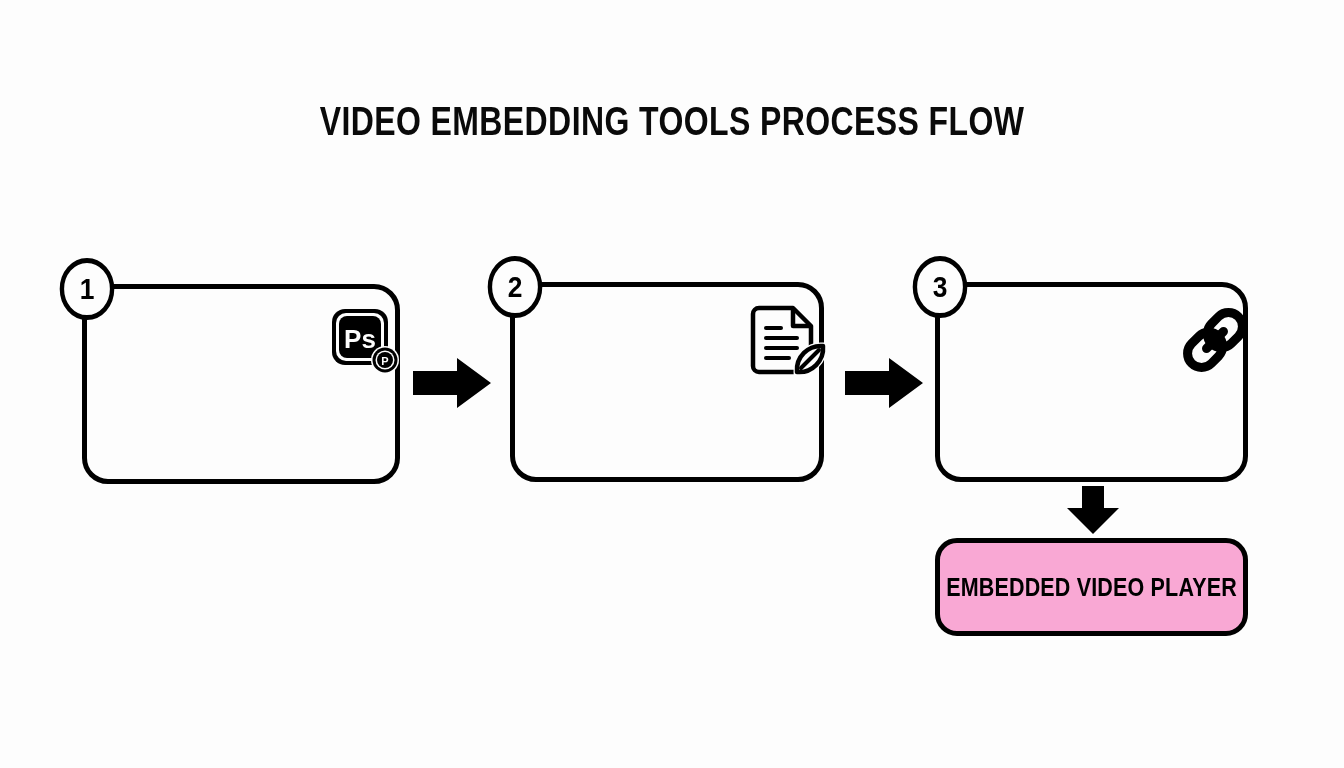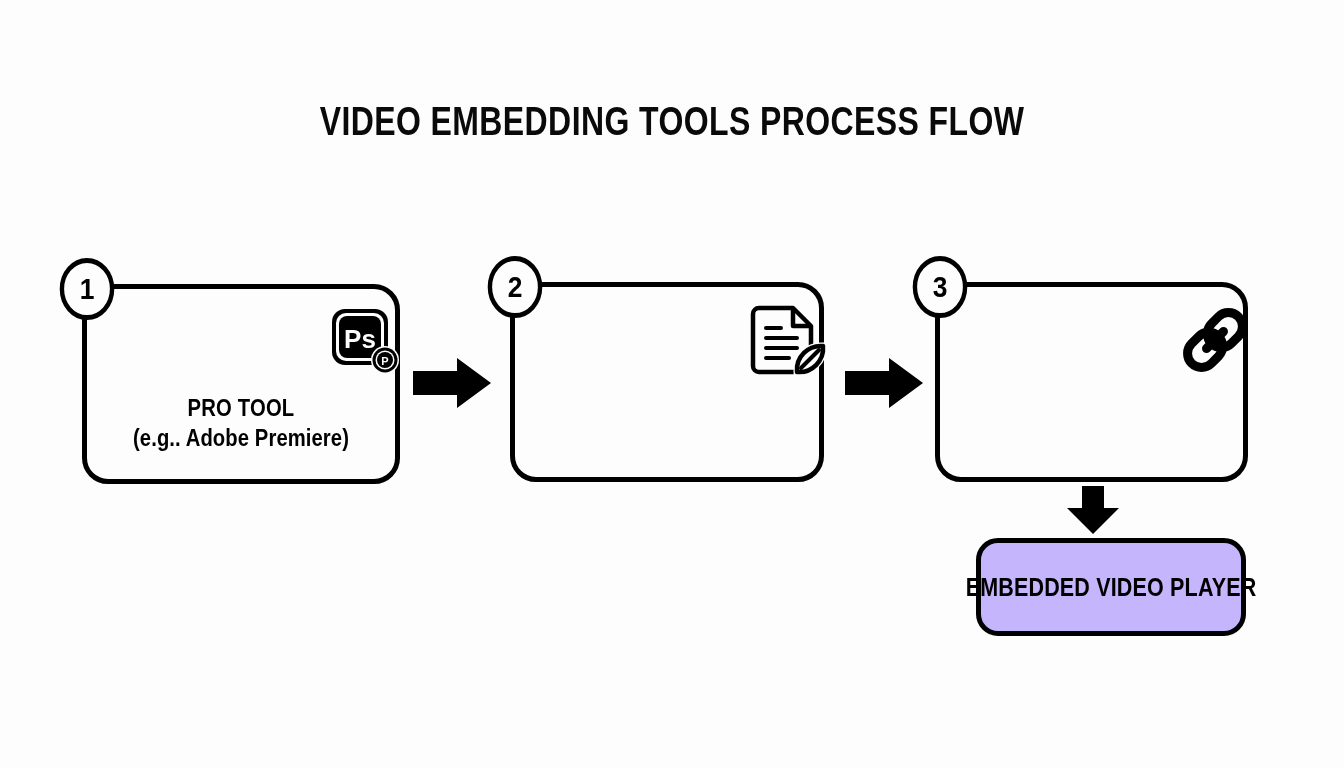--- a/index.html
+++ b/index.html
@@ -49,25 +49,24 @@
     border: 5px solid #000;
     border-radius: 26px;
   }
   #box1 { left: 82px;  top: 284px; width: 318px; height: 200px; }
   #box2 { left: 510px; top: 282px; width: 314px; height: 200px; }
   #box3 { left: 935px; top: 282px; width: 313px; height: 200px; }
 
   #box4 {
     position: absolute;
     box-sizing: border-box;
-    left: 935px; top: 538px; width: 270px; height: 98px;
-    background: #c4b5fd;
+    left: 935px; top: 538px; width: 313px; height: 98px;
+    background: #f9a8d4;
     border: 5px solid #000;
     border-radius: 22px;
-    margin-left: 41px;
   }
 
   
   .badge {
     position: absolute;
     left: -31px;
     top: -31px;
     width: 62px;
     height: 62px;
     box-sizing: border-box;
@@ -177,24 +176,20 @@
 
           <circle cx="64" cy="55" r="14" fill="#fdfdfd"></circle>
           <circle cx="64" cy="55" r="12.5" fill="#000"></circle>
           <circle cx="64" cy="55" r="9.5" fill="#fdfdfd"></circle>
           <circle cx="64" cy="55" r="8" fill="#000"></circle>
           <text x="64" y="60" font-family="'Liberation Sans', sans-serif" font-size="11" font-weight="700" fill="#fdfdfd" text-anchor="middle">P</text>
         </svg>
       </span>
     </div>
 
-    <div class="box-text">
-      <div class="line1">PRO TOOL</div>
-      <div class="line2">(e.g.. Adobe Premiere)</div>
-    </div>
   </div>
 
   <div class="arrow-right" id="arrow1">
     <svg width="78" height="54" viewBox="0 0 78 54">
       <path d="M0,15 L44,15 L44,2 L78,27 L44,52 L44,39 L0,39 Z" fill="#000"></path>
     </svg>
   </div>
 
   <div class="step-box" id="box2">
     <div class="badge">2</div>

